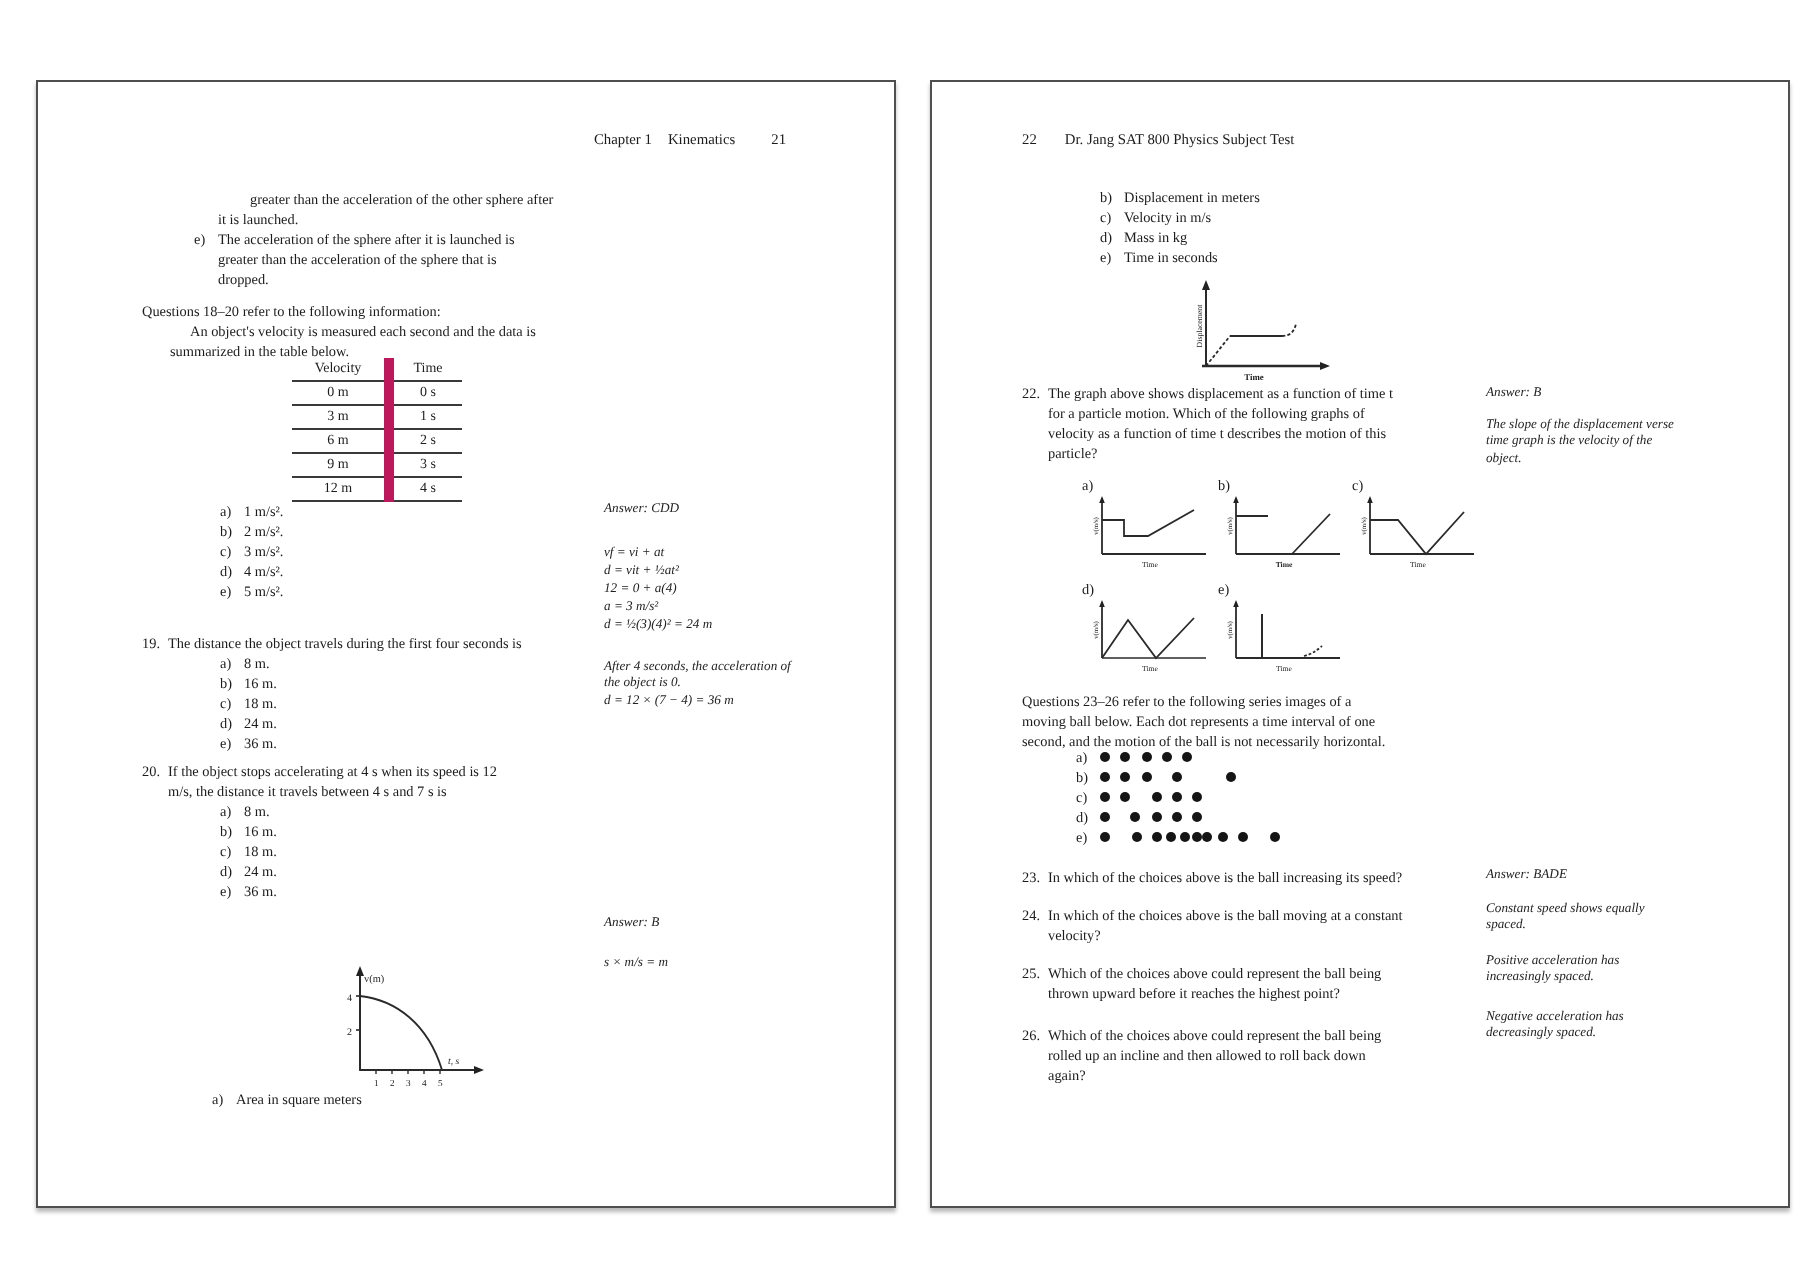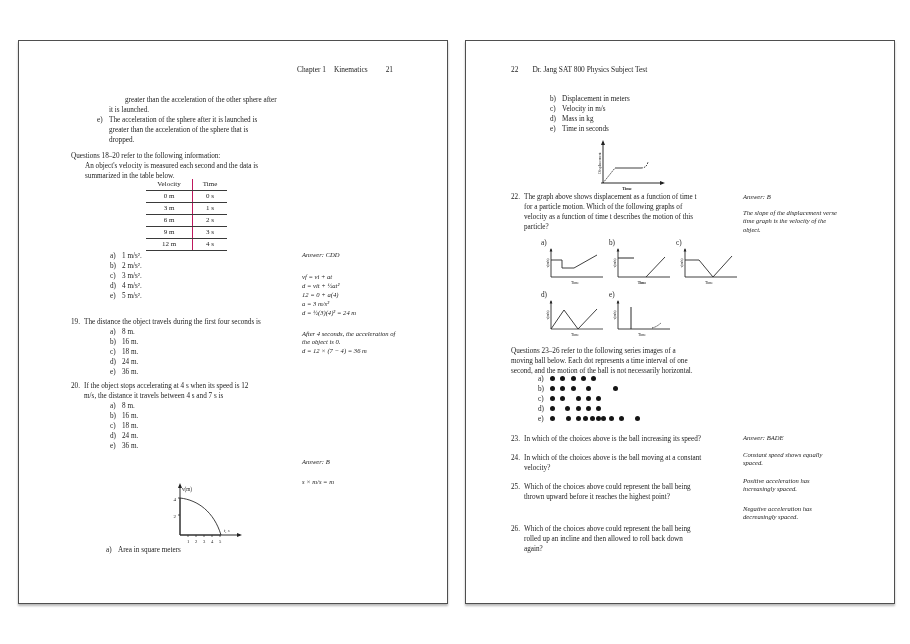--- a/index.html
+++ b/index.html
@@ -14,21 +14,21 @@
   .hdr{font-size:7.4px;white-space:nowrap}
   .qrow{display:flex}
   .qnum{width:13px;flex:none}
   .qtext{width:222px}
   .opts{margin-left:39px}
   .opt{display:flex}
   .olab{width:12px;flex:none}
   .mnote{font-style:italic;font-size:6.6px;line-height:8.4px;color:#222;width:135px}
   .vt{border-collapse:collapse;font-size:7px;line-height:9px}
   .vt td{border-bottom:1px solid #3a3a3a;text-align:center;padding:1px 0;height:8px}
-  .vt td.c1{width:46px;border-right:1px solid #be185d}
+  .vt td.c1{width:46px;border-right:5px solid #be185d}
   .vt td.c2{width:34px}
   .choice-label{position:absolute;font-size:7.2px}
   .dotrow{position:absolute;height:10px;font-size:7.2px}
   .dlab{position:absolute;left:0;top:0}
   .dotstrip{position:absolute;left:12px;top:0;height:8px;width:95px}
   .dot{position:absolute;width:5px;height:5px;border-radius:50%;background:#151515;top:1px}
   svg text{font-family:"Liberation Serif",serif;fill:#1c1c1c}
   svg line,svg path,svg polyline{stroke:#2a2a2a;fill:none}
 </style>
 </head>
@@ -48,21 +48,21 @@
       <div style="width:196px">
         <div>The acceleration of the sphere after it is launched is</div>
         <div>greater than the acceleration of the sphere that is</div>
         <div>dropped.</div>
       </div>
     </div>
   </div>
 
   <div class="abs t7" style="left:52px;top:110px;width:240px">
     <div>Questions 18–20 refer to the following information:</div>
-    <div style="margin-left:14px">An object's velocity is measured each second and the data is</div>
+    <div style="margin-left:24px">An object's velocity is measured each second and the data is</div>
     <div style="margin-left:14px">summarized in the table below.</div>
   </div>
 
   <table class="vt abs" style="left:127px;top:138px">
     <tbody>
         <tr>
       <td class="c1">Velocity</td>
       <td class="c2">Time</td>
     </tr>
     <tr>
@@ -419,21 +419,21 @@
     <div class="qtext">
       <div>Which of the choices above could represent the ball being</div>
       <div>thrown upward before it reaches the highest point?</div>
     </div>
   </div>
   <div class="abs mnote" style="left:277px;top:436px">
     <div>Positive acceleration has</div>
     <div>increasingly spaced.</div>
   </div>
 
-  <div class="abs t7 qrow" style="left:45px;top:483px">
+  <div class="abs t7 qrow" style="left:45px;top:472px">
     <span class="qnum">26.</span>
     <div class="qtext">
       <div>Which of the choices above could represent the ball being</div>
       <div>rolled up an incline and then allowed to roll back down</div>
       <div>again?</div>
     </div>
   </div>
   <div class="abs mnote" style="left:277px;top:464px">
     <div>Negative acceleration has</div>
     <div>decreasingly spaced.</div>

